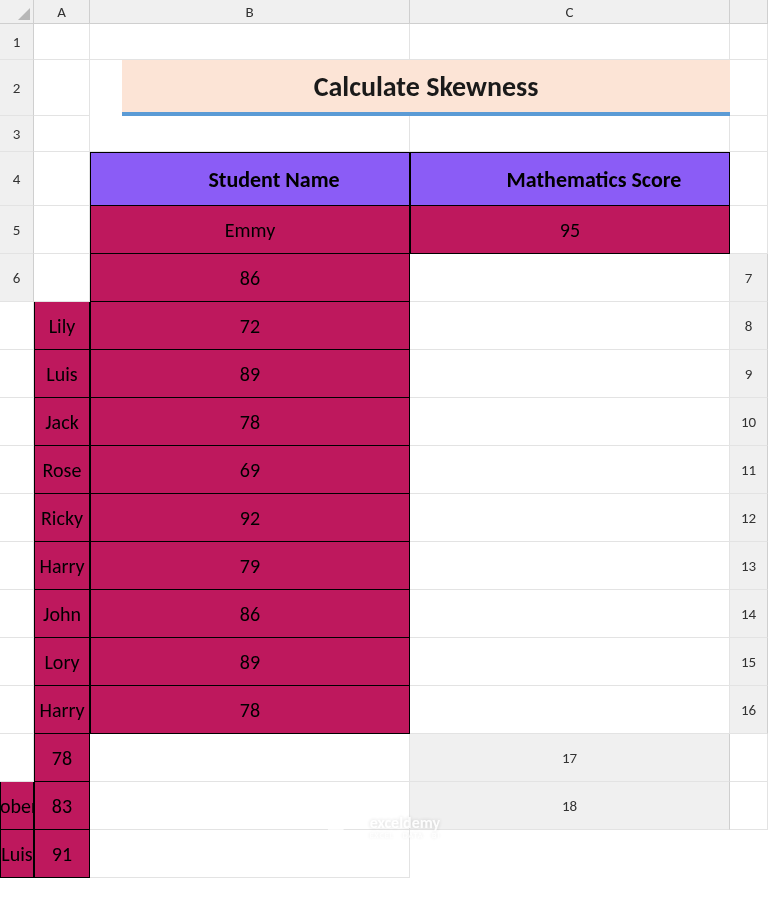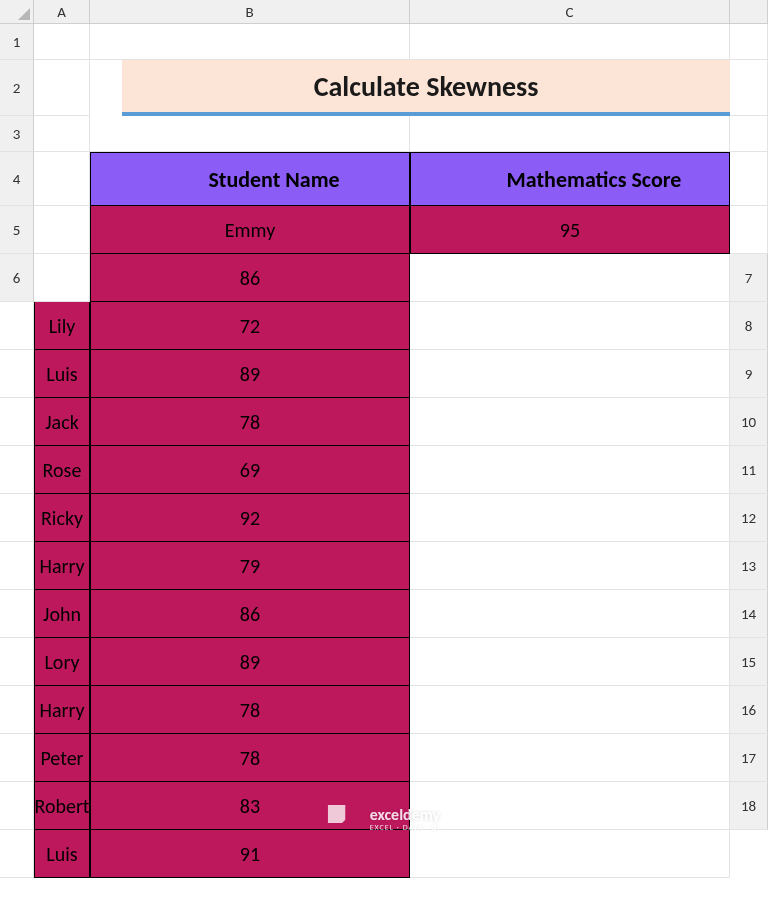--- a/index.html
+++ b/index.html
@@ -97,21 +97,21 @@
     border-left: 1px solid #000;
     border-right: 1px solid #000;
     border-bottom: 1px solid #000;
     font-size: 20px;
     background: #be185d;
   }
 
   
   .watermark {
     position: absolute;
-    bottom: 46px;
+    bottom: 38px;
     left: 50%;
     transform: translateX(-50%);
     display: flex;
     align-items: flex-start;
     gap: 24px;
     color: #fff;
     opacity: 0.85;
     font-weight: bold;
     font-size: 16px;
     pointer-events: none;
@@ -213,21 +213,20 @@
     <div class="cell td rData">Lory</div>
     <div class="cell td rData">89</div>
     <div class="cell rData"></div>
     <div class="row-head rData">15</div>
     <div class="cell rData"></div>
     <div class="cell td rData">Harry</div>
     <div class="cell td rData">78</div>
     <div class="cell rData"></div>
     <div class="row-head rData">16</div>
     <div class="cell rData"></div>
-    <div class="cell td rData">Peter</div>
     <div class="cell td rData">78</div>
     <div class="cell rData"></div>
     <div class="row-head rData">17</div>
     <div class="cell rData"></div>
     <div class="cell td rData">Robert</div>
     <div class="cell td rData">83</div>
     <div class="cell rData"></div>
     <div class="row-head rData">18</div>
     <div class="cell rData"></div>
     <div class="cell td rData">Luis</div>

